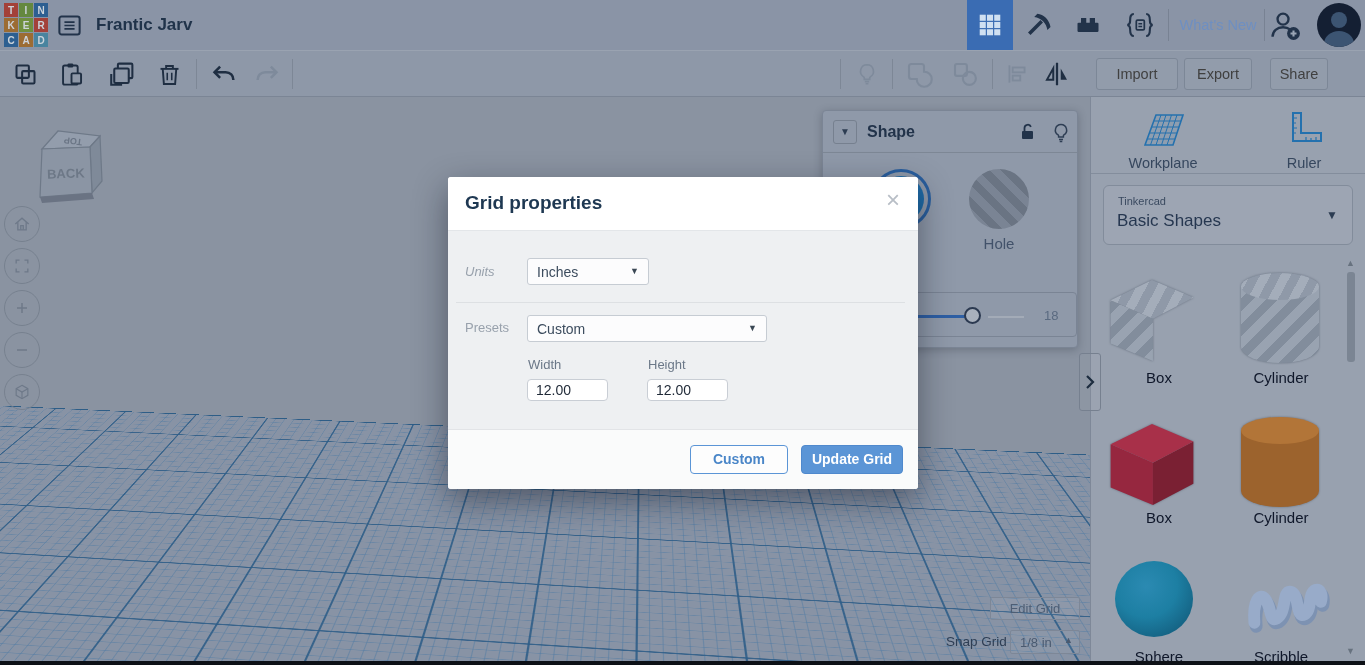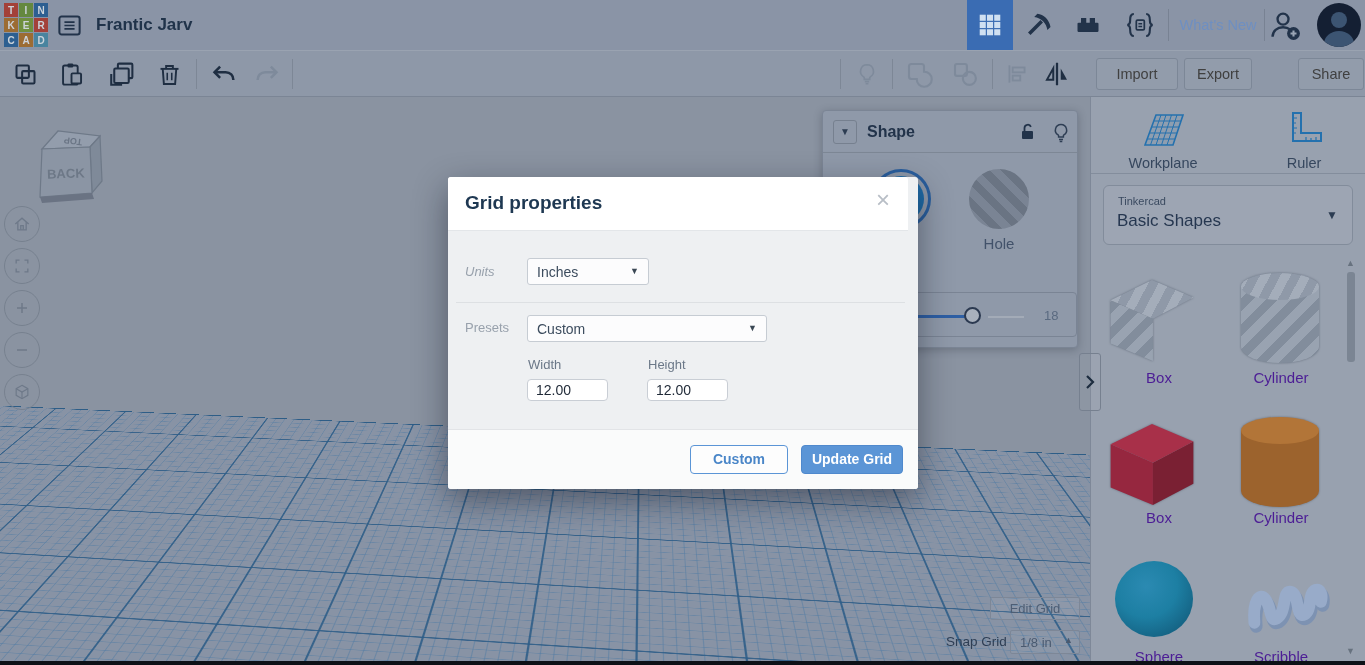--- a/index.html
+++ b/index.html
@@ -36,21 +36,21 @@
   
   #library { position:absolute; left:1090px; top:97px; width:275px; height:564px; background:#98a1af;
     border-left:1px solid #7e8898; z-index:10; }
   .libtool-label { position:absolute; font-size:14.5px; color:#36475e; width:110px; text-align:center; }
   #lib-divider { position:absolute; left:0; top:76px; width:100%; border-top:1px solid #838d9c; }
   #collection { position:absolute; left:12px; top:88px; width:250px; height:60px; border:1px solid #828c9b;
     border-radius:6px; background:rgba(255,255,255,.05); }
   #collection .cat { position:absolute; left:14px; top:9px; font-size:11px; color:#3a4a60; }
   #collection .name { position:absolute; left:13px; top:25px; font-size:17px; color:#263750; }
   #collection .car { position:absolute; right:14px; top:22px; font-size:12px; color:#2c3c52; }
-  .shape-label { position:absolute; width:110px; text-align:center; font-size:15px; color:#4c1d95; }
+  .shape-label { position:absolute; width:110px; text-align:center; font-size:15px; color:#0f172a; }
   
   #scroll-track { position:absolute; left:1346px; top:257px; width:10px; height:400px; z-index:11; }
   #scroll-thumb { position:absolute; left:1347px; top:272px; width:8px; height:90px; background:#7b8593; border-radius:3px; z-index:12; }
   .scroll-car { position:absolute; left:1346px; font-size:9px; color:#67727f; z-index:12; }
 
   
   .cube { position:relative; width:94px; height:92px; filter:drop-shadow(0 0 1px rgba(90,100,115,.8)); }
   .cube div { position:absolute; inset:0; }
   .cube .f-top  { clip-path:polygon(6% 34%, 50% 12%, 94% 31%, 51% 54%); }
   .cube .f-left { clip-path:polygon(6% 34%, 51% 54%, 51% 100%, 6% 81%); }
@@ -120,21 +120,21 @@
   .tbi.on { color:#1f2e42; } .tbi.off { color:#7e8a9b; }
   .tbdiv { position:absolute; top:8px; width:1px; height:30px; background:#7d8796; }
   .tbbtn { position:absolute; top:7px; height:32px; border:1px solid #7c8797; border-radius:3px;
     color:#404040; font-size:14.5px; display:flex; align-items:center; justify-content:center; background:rgba(255,255,255,.04); }
 
   #bottombar { position:absolute; left:0; top:661px; width:1365px; height:4px; background:#0d1117; z-index:60; }
 
   
   #modal-dialog { position:absolute; left:448px; top:177px; width:470px; height:312px; background:#eef0f2; border-radius:3px;
     box-shadow:0 12px 34px rgba(10,16,28,.45); z-index:100; }
-  #modal-header { position:absolute; left:0; top:0; right:10px; height:54px; background:#ffffff; border-radius:3px 3px 0 0;
+  #modal-header { position:absolute; left:0; top:0; right:0; height:54px; background:#ffffff; border-radius:3px 3px 0 0;
     border-bottom:1px solid #e3e6e9; }
   #modal-title { position:absolute; left:17px; top:15px; font-size:19px; font-weight:bold; color:#1e3852; }
   #modal-close { position:absolute; right:18px; top:11px; font-size:24px; color:#b8bec6; line-height:1; }
   #modal-body { position:absolute; left:0; top:54px; right:0; height:198px; }
   .mlabel { position:absolute; font-size:13px; color:#98a1ac; }
   .flabel { position:absolute; font-size:13px; color:#6b7888; }
   .mselect { position:absolute; height:27px; background:#fcfcfd; border:1px solid #c6ccd3; border-radius:3px; }
   .mselect .sval { position:absolute; left:9px; top:5px; font-size:14px; color:#3c4c5e; }
   .mselect .scar { position:absolute; right:9px; top:7px; font-size:9px; color:#3a4754; }
   #body-divider { position:absolute; left:8px; right:13px; top:71px; border-top:1px solid #dde0e3; }
@@ -464,21 +464,21 @@
       <path d="M9,7.5 L4,16.5 H9 Z" fill="none" stroke="currentColor" stroke-width="1.6"></path>
       <path d="M15,7.5 L20,16.5 H15 Z" fill="currentColor"></path>
     </svg>
   </div>
   <div class="tbbtn" style="left:1096px; width:82px;">
       <span>Import</span>
     </div>
   <div class="tbbtn" style="left:1184px; width:68px;">
       <span>Export</span>
     </div>
-  <div class="tbbtn" style="left:1270px; width:66px;margin-left:28px;">
+  <div class="tbbtn" style="left:1270px; width:58px;">
       <span>Share</span>
     </div>
 </div>
 
 <div id="bottombar"></div>
 
 <div id="modal-dialog">
   <div id="modal-header">
     <span id="modal-title">Grid properties</span>
     <span id="modal-close">×</span>

